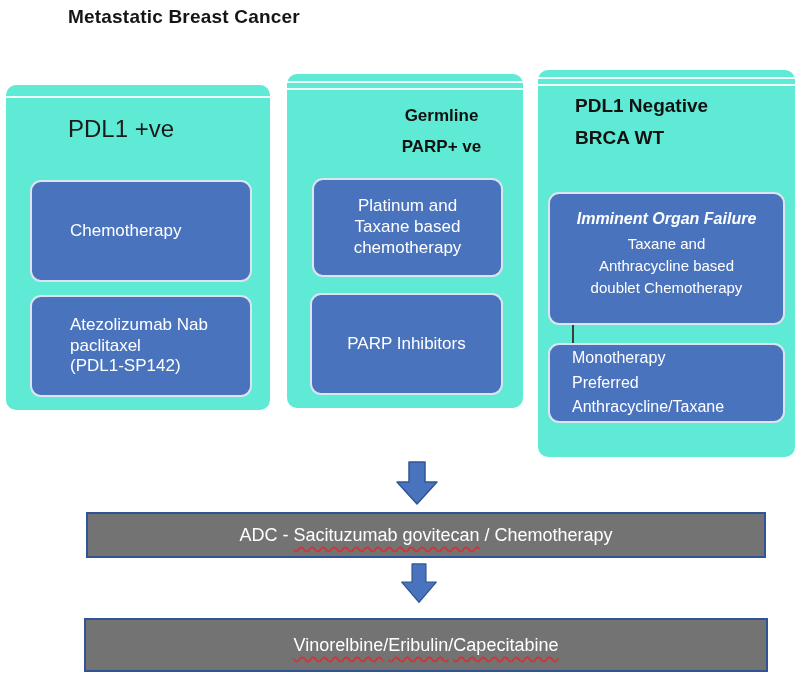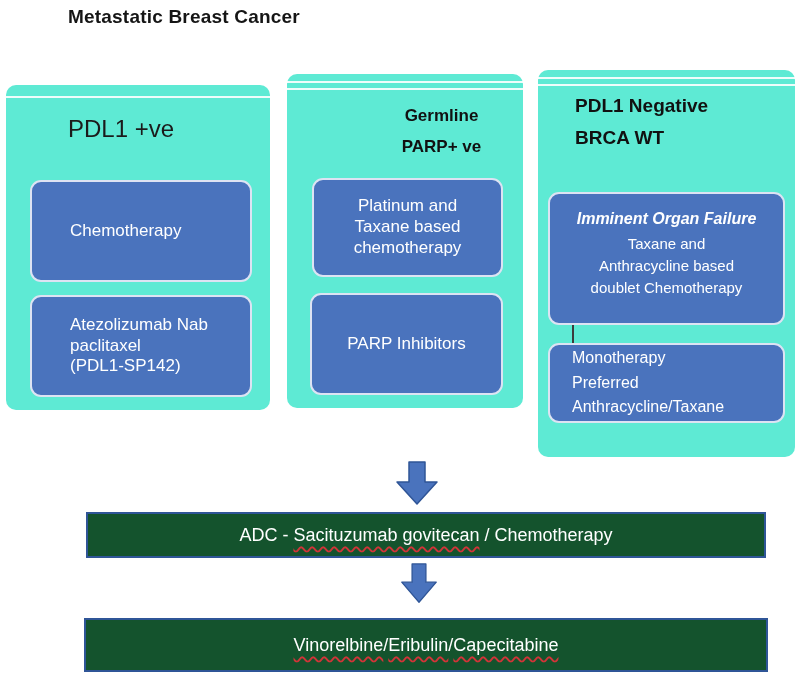--- a/index.html
+++ b/index.html
@@ -53,21 +53,21 @@
   .connector{
     position:absolute;left:34px;top:255px;width:2px;height:22px;background:#3c3c3c;
   }
   
   .arrow{position:absolute;}
   .arrow1{left:395px;top:461px;width:44px;height:45px;}
   .arrow2{left:400px;top:563px;width:38px;height:41px;}
   .arrow svg{display:block;width:100%;height:100%;}
   
   .bar{
-    position:absolute;background:#14532d;border:2px solid #2f5597;
+    position:absolute;background:#737373;border:2px solid #2f5597;
     box-sizing:border-box;display:flex;align-items:center;justify-content:center;
     color:#fff;font-size:18px;
   }
   .bar1{left:86px;top:512px;width:680px;height:46px;}
   .bar2{left:84px;top:618px;width:684px;height:54px;}
   .bar span{white-space:pre;}
   .sq{
     text-decoration-line:underline;
     text-decoration-style:wavy;
     text-decoration-color:#d13438;

